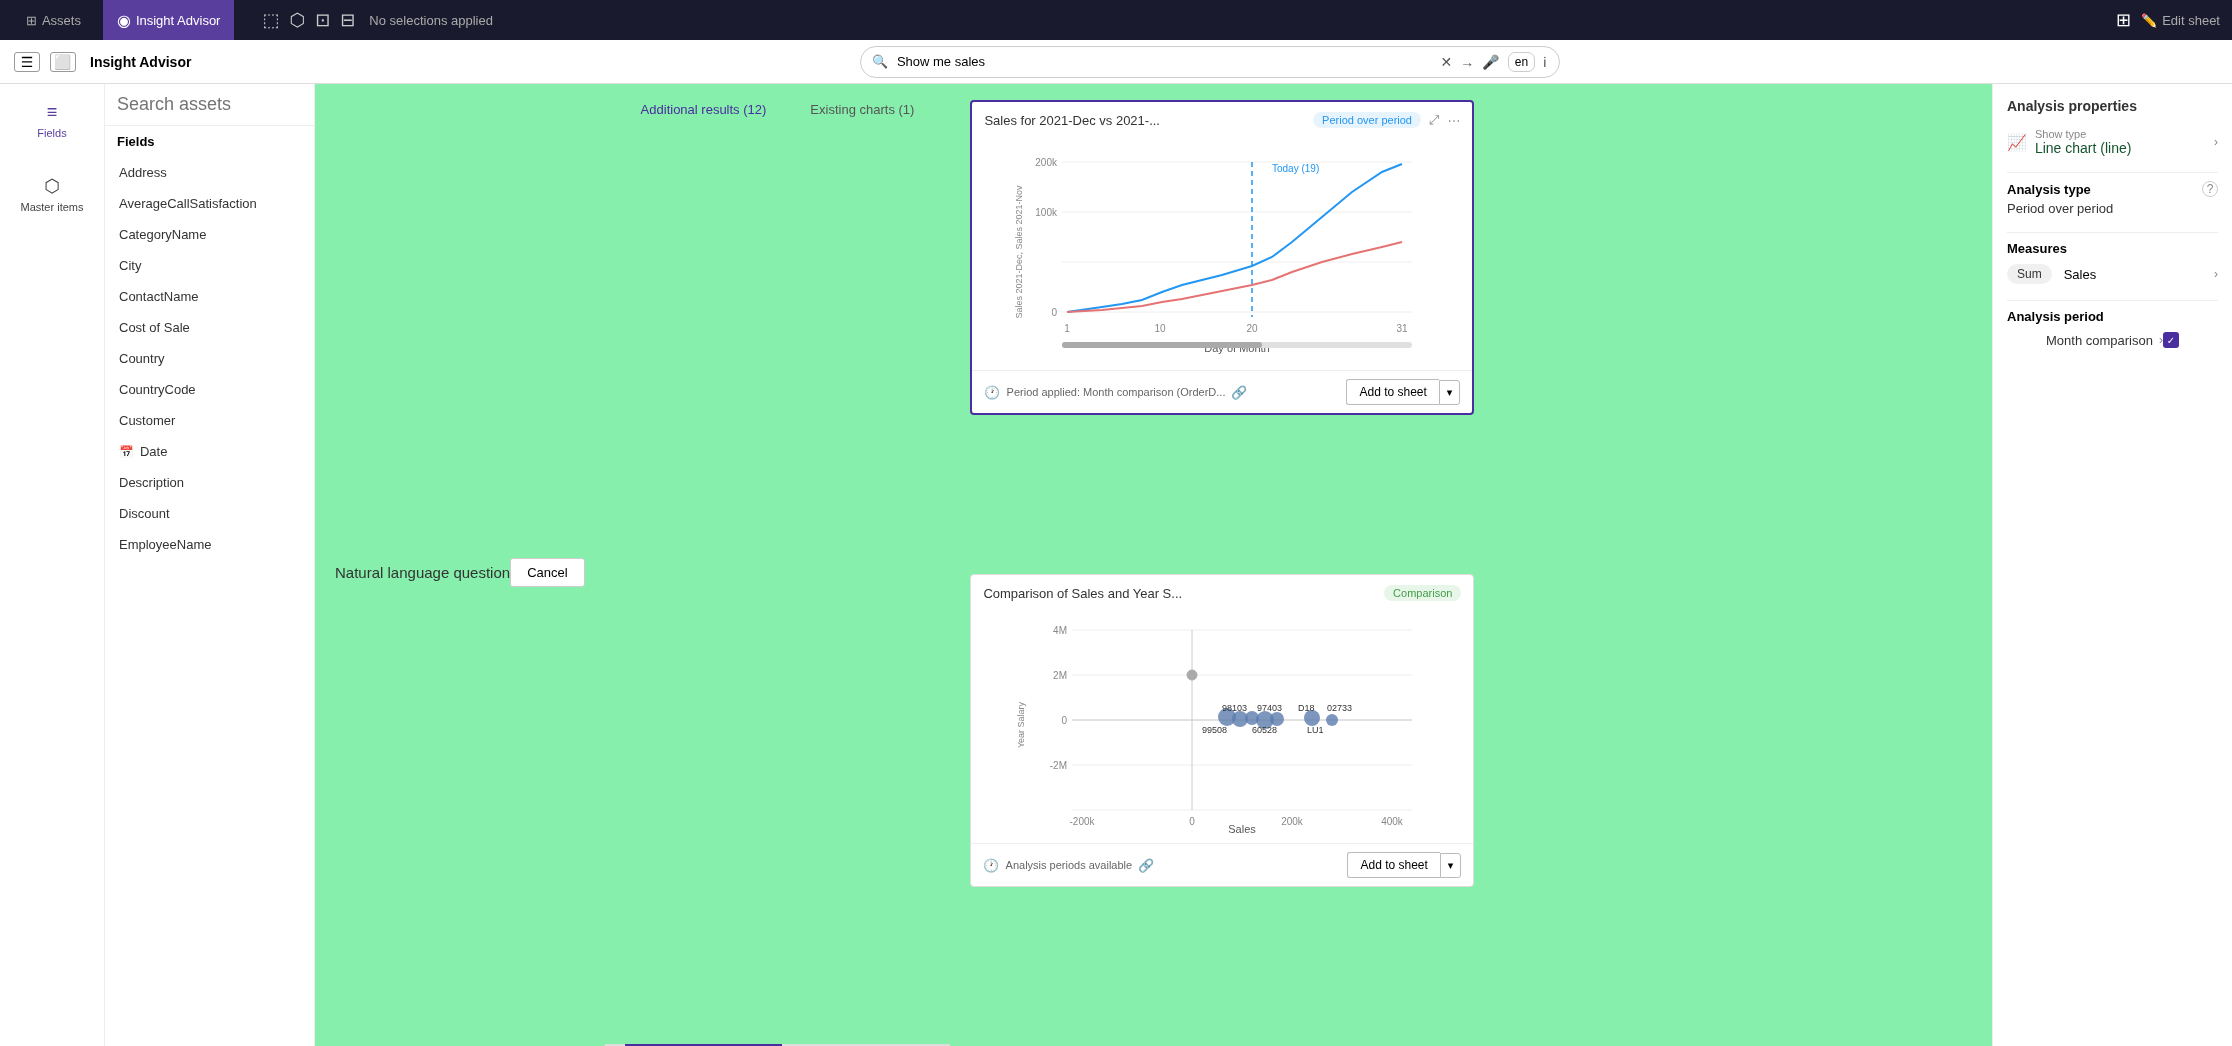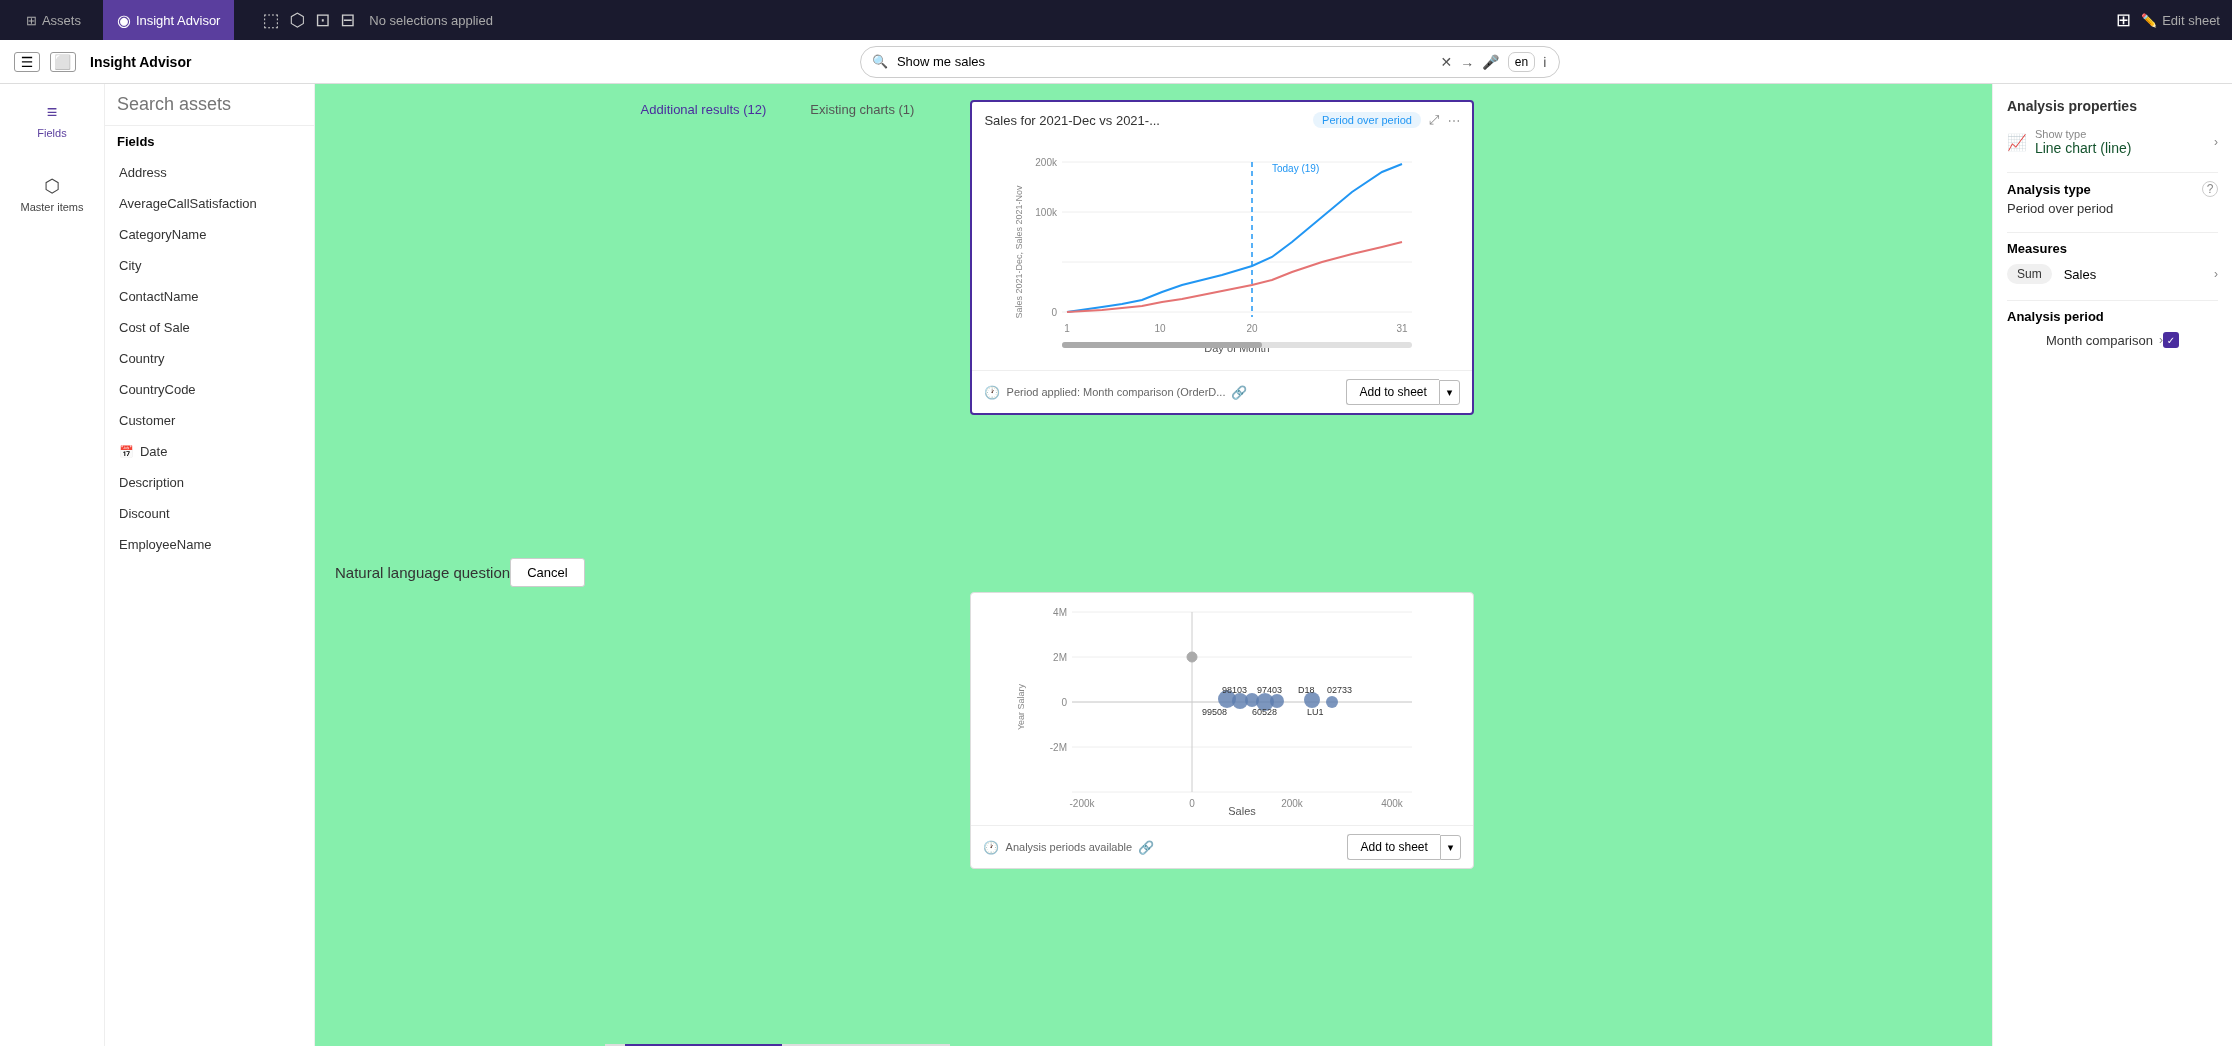--- a/index.html
+++ b/index.html
@@ -261,20 +261,24 @@
             <span style="font-size:13px;cursor:pointer;">🔗</span>
           </div>
           <div class="add-sheet-btn">
             <button class="add-sheet-main">Add to sheet</button>
             <button class="add-sheet-arrow">▾</button>
           </div>
         </div>
       </div>
 
       <div class="chart-card">
+        <div class="chart-card-header">
+          <span class="chart-title">Comparison of Sales and Year S...</span>
+          <span class="badge badge-comparison">Comparison</span>
+        </div>
         <div class="chart-body">
           <div class="chart-svg-container">
             <svg width="100%" height="220" viewBox="0 0 420 220">
 
               <line x1="60" y1="15" x2="400" y2="15" stroke="#eee" stroke-width="1"></line>
               <line x1="60" y1="60" x2="400" y2="60" stroke="#eee" stroke-width="1"></line>
               <line x1="60" y1="105" x2="400" y2="105" stroke="#eee" stroke-width="1"></line>
               <line x1="60" y1="150" x2="400" y2="150" stroke="#eee" stroke-width="1"></line>
               <line x1="60" y1="195" x2="400" y2="195" stroke="#eee" stroke-width="1"></line>
 

